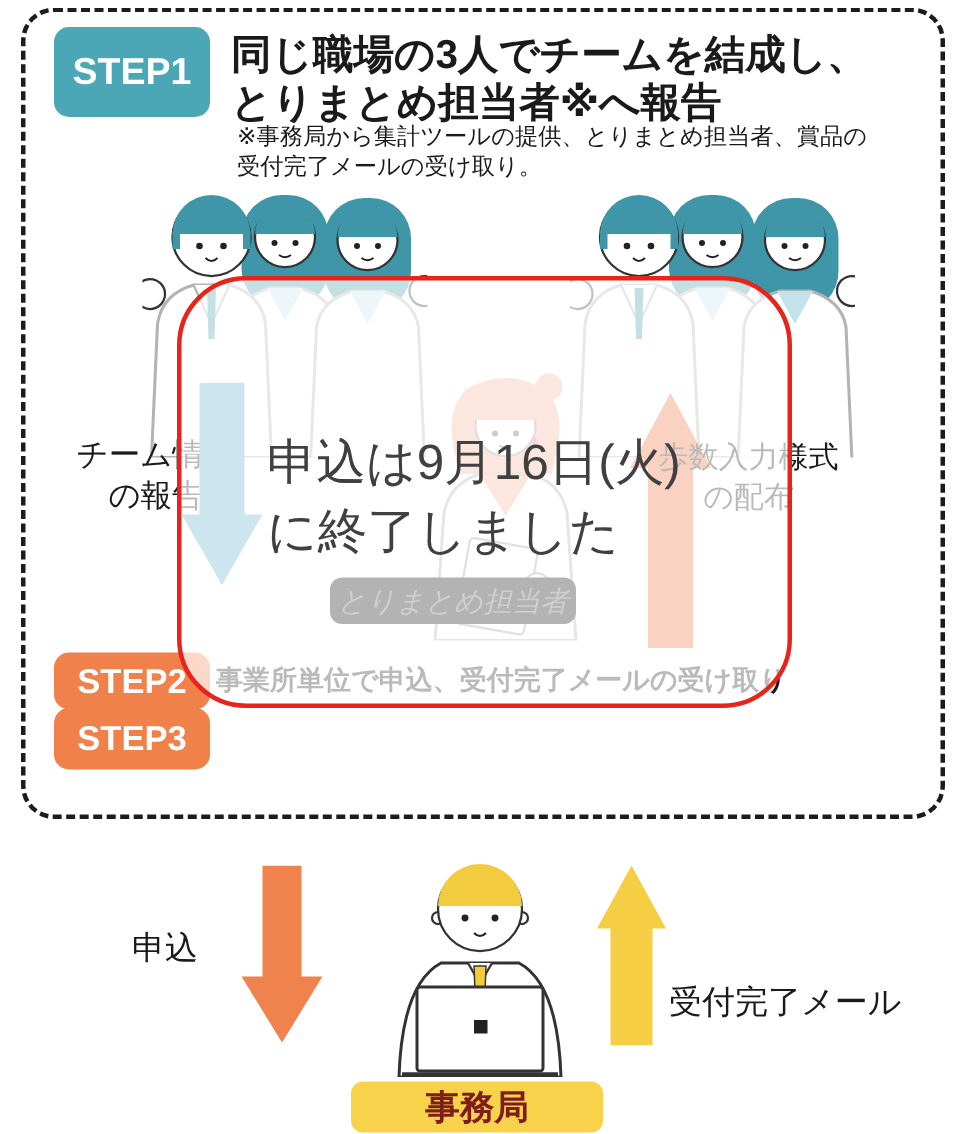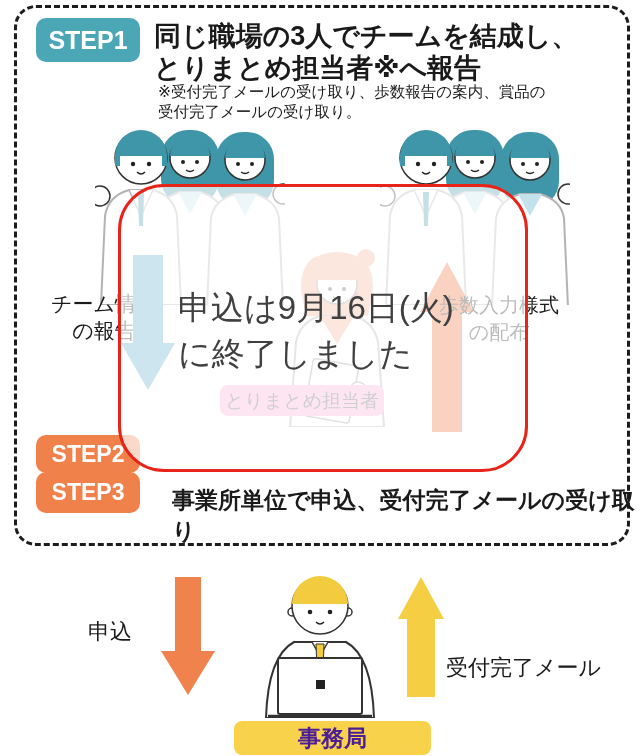--- a/index.html
+++ b/index.html
@@ -3,62 +3,62 @@
 <meta charset="utf-8">
 <style>
   html,body{margin:0;padding:0;background:#fff;}
   .canvas{position:relative;width:643px;height:756px;background:#fff;overflow:hidden;
           font-family:"Liberation Sans","DejaVu Sans",sans-serif;color:#1a1a1a;}
   .abs{position:absolute;}
   .dashed-box{left:14px;top:5px;width:610px;height:535px;border:3px dashed #1c1c1c;border-radius:22px;}
   .badge{display:flex;align-items:center;justify-content:center;color:#fff;font-weight:bold;border-radius:10px;}
   .badge.teal{background:#4BA6B6;}
   .badge.orange{background:#F0814B;}
-  #step1-badge{left:36px;top:18px;width:104px;height:44px;font-size:25px;}
+  #step1-badge{left:36px;top:18px;width:104px;height:60px;font-size:25px;}
   #step1-title{left:154px;top:20px;font-size:27px;line-height:32px;font-weight:600;}
   #step1-note{left:158px;top:82px;font-size:15.5px;line-height:20px;font-weight:500;}
   #team1{left:95px;top:120px;}
   #team2{left:380px;top:120px;}
   .side-label{font-weight:500;text-align:center;}
   #left-label{left:42px;top:290px;width:124px;font-size:21px;line-height:27px;}
   #right-label{left:437px;top:292px;width:124px;font-size:20px;line-height:27px;}
   #blue-arrow{left:121px;top:255px;}
   #coordinator{left:272px;top:232px;}
   #orange-arrow{left:420px;top:262px;}
-  #coordinator-badge{left:220px;top:385px;width:164px;height:31px;background:#f9a8d4;color:#616161;
-      font-size:19px;border-radius:8px;display:flex;align-items:center;justify-content:center;font-weight:500;}
+  #coordinator-badge{left:220px;top:385px;width:164px;height:31px;background:#000000;color:#616161;
+      font-size:19px;border-radius:8px;display:flex;align-items:center;justify-content:center;font-weight:500;font-style:italic;}
   #step2-badge{left:36px;top:435px;width:104px;height:38px;font-size:23px;text-align:right;}
-  #step2-text{left:172px;top:441px;font-size:23px;font-weight:600;margin-top:44px;}
+  #step2-text{left:144px;top:441px;font-size:18px;font-weight:600;}
   #step3-badge{left:36px;top:472px;width:104px;height:41px;font-size:23px;}
   #step3-text{left:154px;top:492px;font-size:23px;font-weight:600;}
   #overlay-box{left:118px;top:184px;width:404px;height:282px;border:3px solid #E8231A;border-radius:46px;
       background:rgba(255,255,255,.7);z-index:5;}
   #notice{left:178px;top:285px;font-size:33px;line-height:46px;color:#404040;font-weight:500;z-index:6;}
   #apply-label{left:88px;top:617px;font-size:22px;font-weight:400;}
   #down-arrow{left:161px;top:577px;}
   #office{left:238px;top:572px;}
   #up-arrow{left:398px;top:577px;}
   #email-label{left:446px;top:653px;font-size:22px;font-weight:500;}
-  #office-badge{left:234px;top:721px;width:197px;height:34px;background:#F7D24A;border-radius:8px;
-      display:flex;align-items:center;justify-content:center;font-size:23px;font-weight:700;color:#4c1d95;}
+  #office-badge{left:234px;top:721px;width:168px;height:34px;background:#F7D24A;border-radius:8px;
+      display:flex;align-items:center;justify-content:center;font-size:23px;font-weight:700;color:#7f1d1d;}
 </style>
 </head>
 <body>
 
 <div class="canvas">
 
   <div class="abs dashed-box"></div>
 
   <div class="abs badge teal" id="step1-badge">STEP1</div>
   <div class="abs" id="step1-title">
     <div>同じ職場の3人でチームを結成し、</div>
     <div>とりまとめ担当者※へ報告</div>
   </div>
   <div class="abs" id="step1-note">
-    <div>※受付完了メールの受け取り、歩数報告の案内、賞品の</div>
+    <div>※事務局から集計ツールの提供、とりまとめ担当者、賞品の</div>
     <div>受付完了メールの受け取り。</div>
   </div>
 
   <svg class="abs" id="team1" width="190" height="185" viewBox="0 0 190 185">
     <g>
       <g transform="translate(49,0)">
         <rect x="17" y="10" width="58" height="76" rx="27" fill="#3E96A8"></rect>
         <path d="M8,185 L12,96 Q15,78 36,72 L56,72 Q77,78 80,96 L84,185 Z" fill="#fff" stroke="#b3b3b3" stroke-width="2"></path>
         <polygon points="34,72 58,72 46,94" fill="#C3E2EC"></polygon>
         <circle cx="46" cy="38" r="20" fill="#fff" stroke="#333" stroke-width="1.5"></circle>

